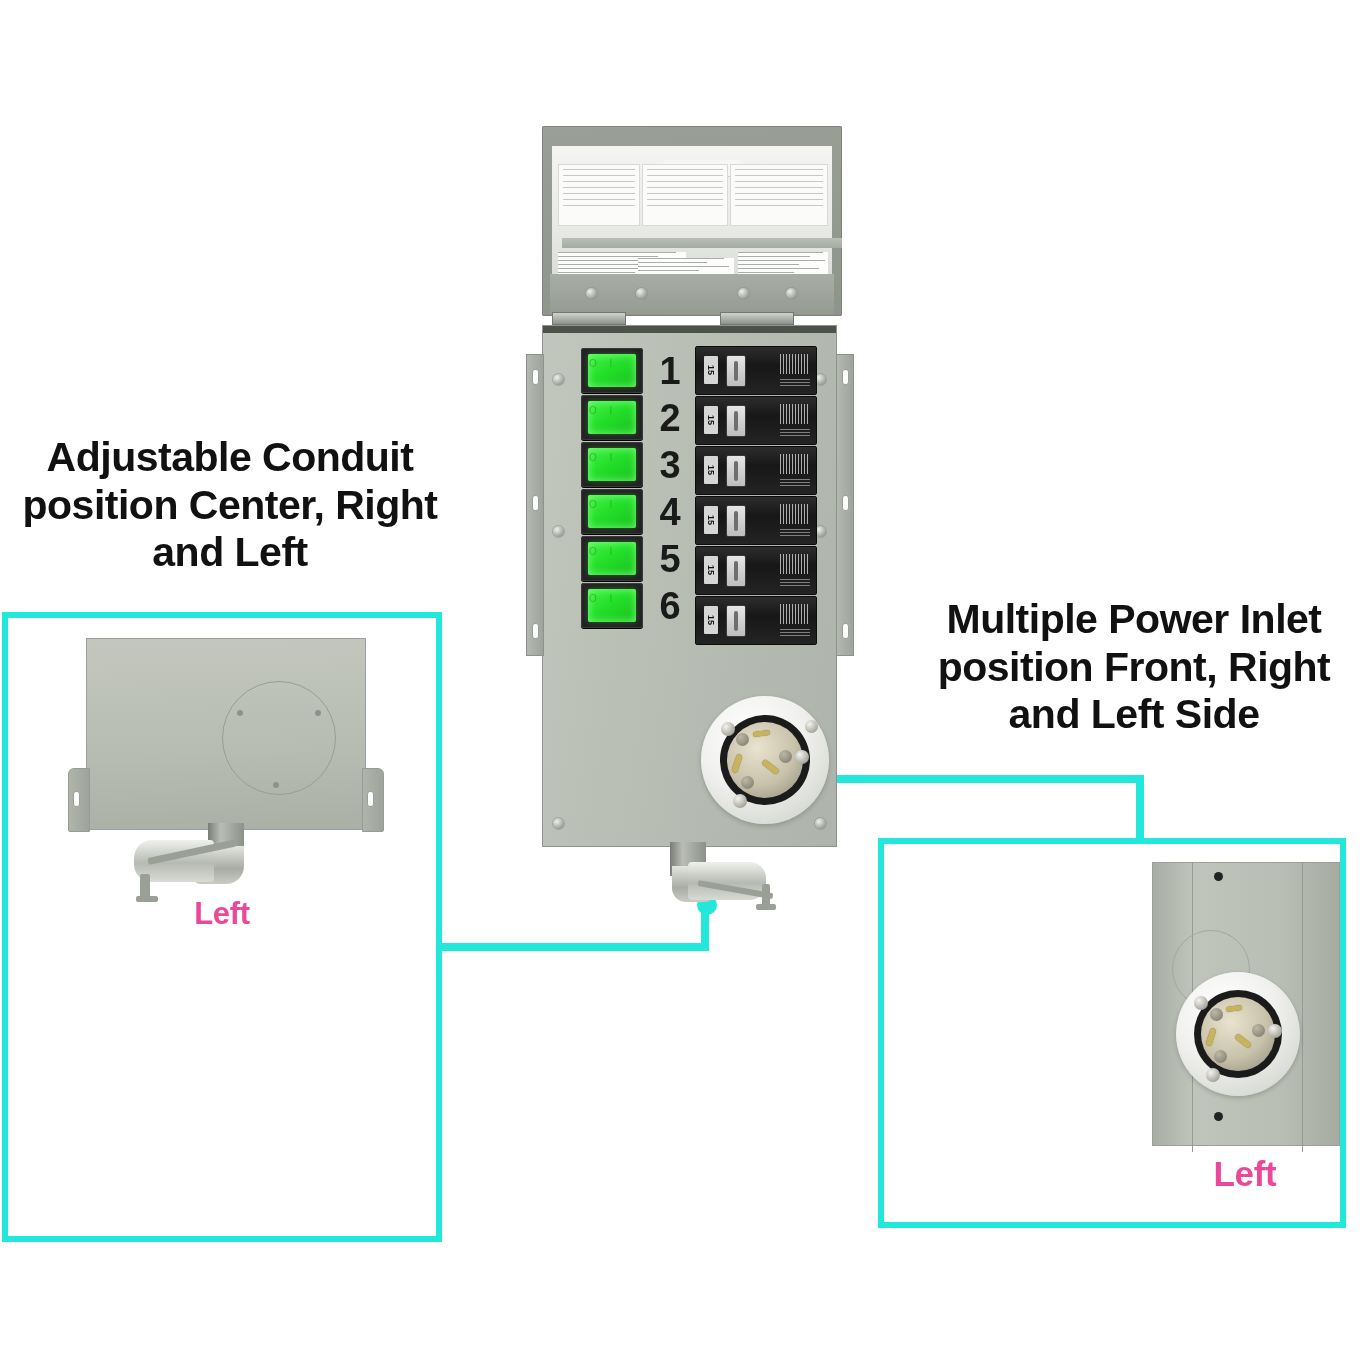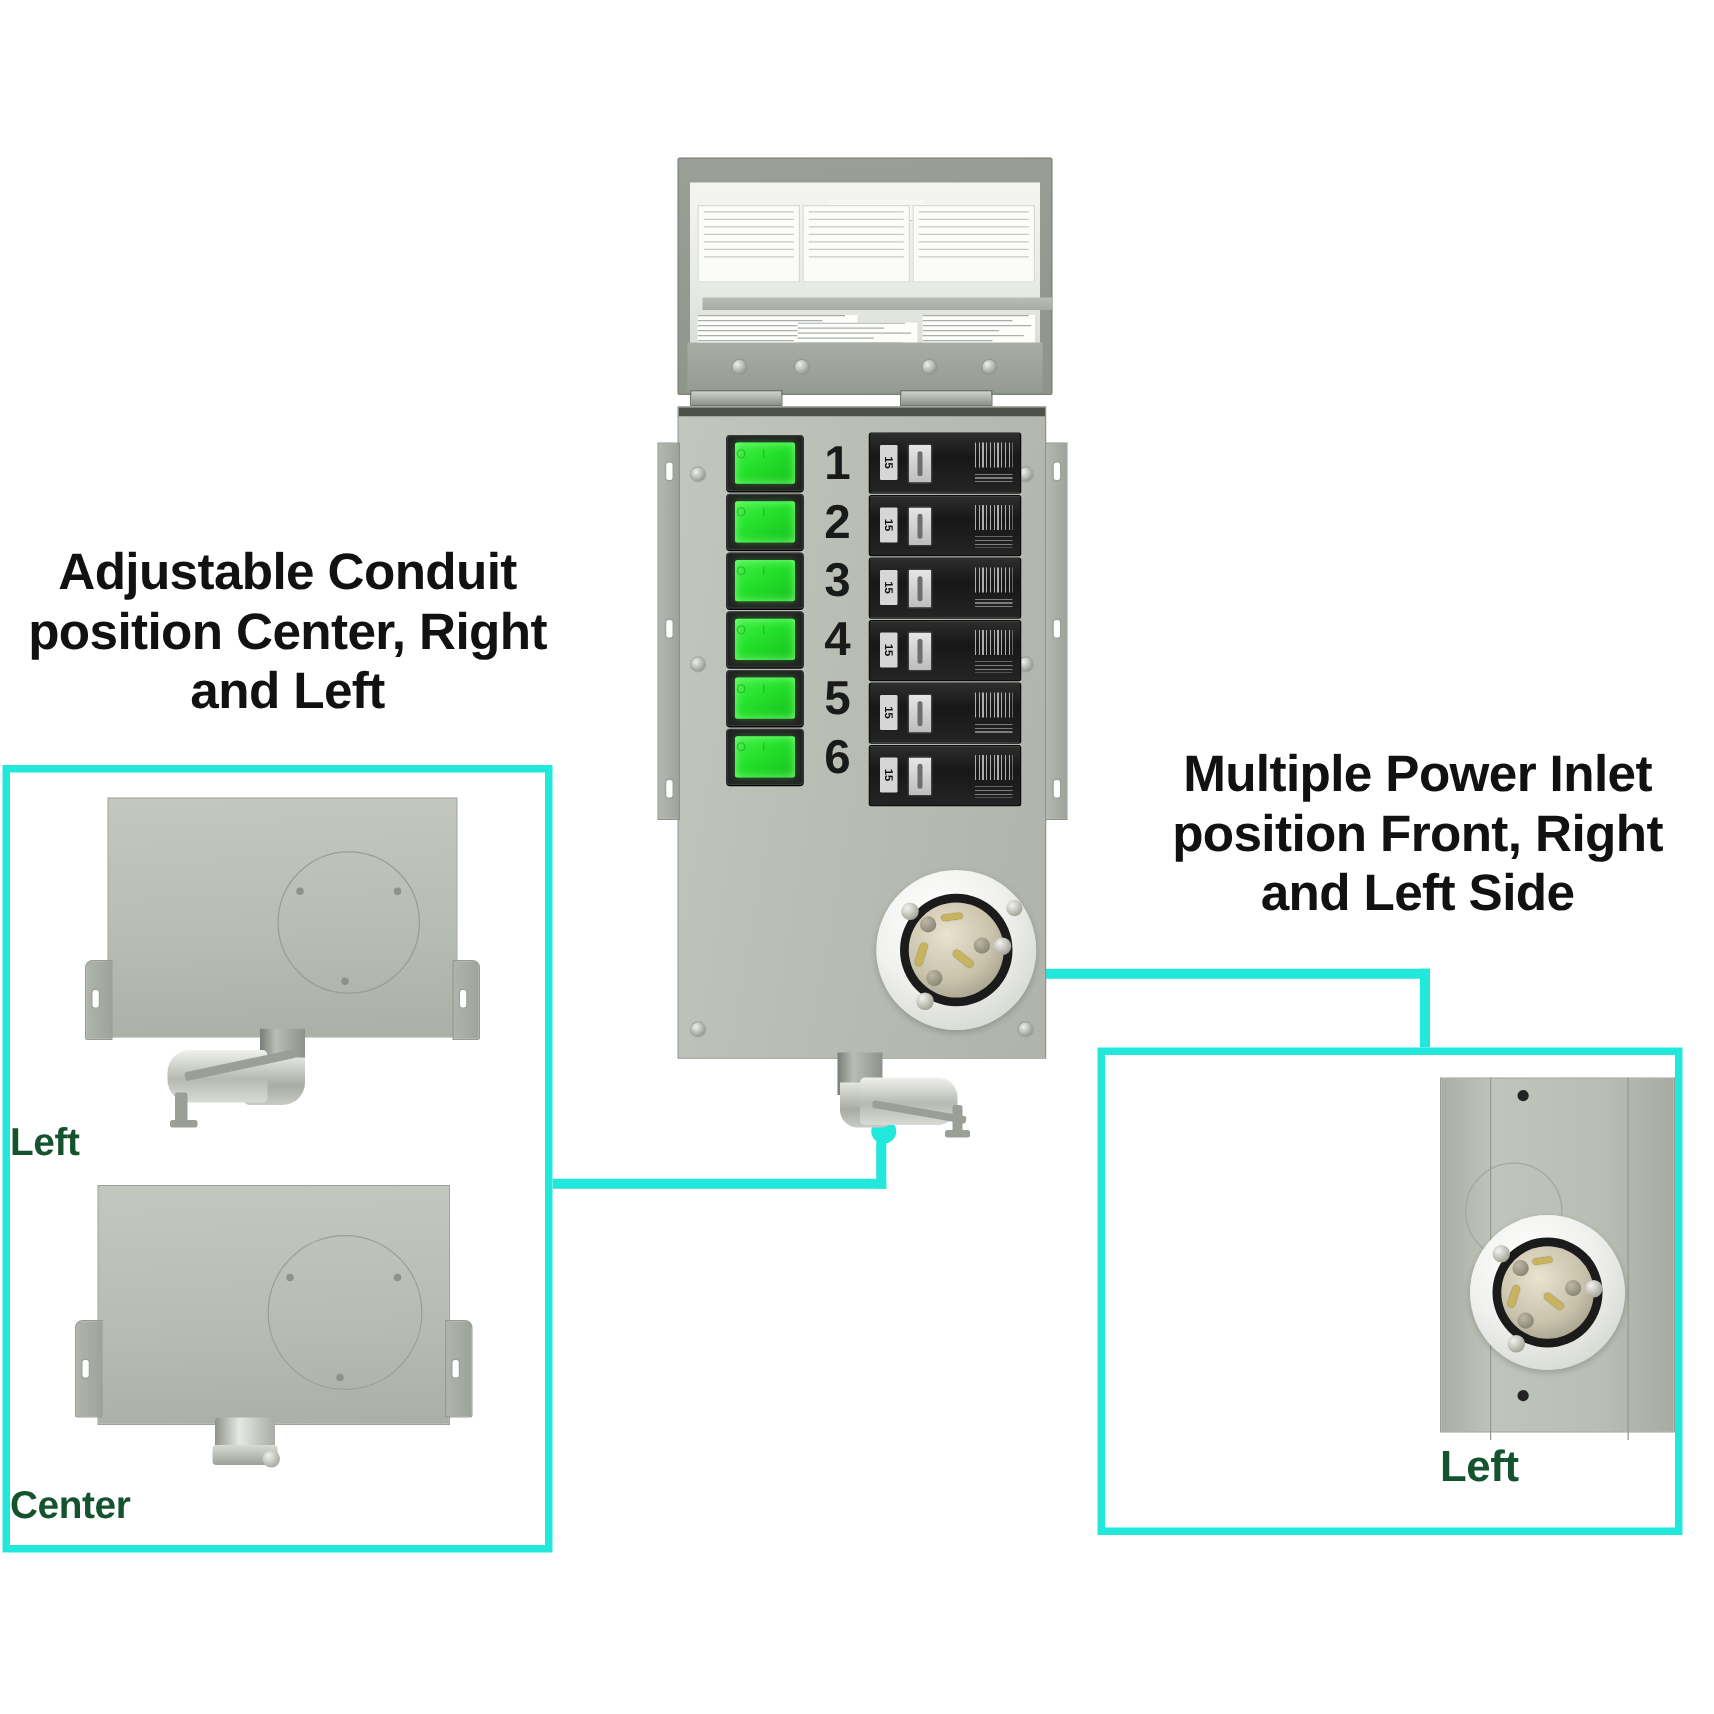--- a/index.html
+++ b/index.html
@@ -10,22 +10,22 @@
   .heading{position:absolute;font-weight:bold;color:#111;line-height:1.16;
            letter-spacing:-0.5px;text-align:center;}
   #heading-left{left:4px;top:434px;width:452px;font-size:41px;}
   #heading-right{left:900px;top:596px;width:468px;font-size:41px;}
 
   
   .inset-frame{position:absolute;border:6px solid var(--cy);background:#fff;box-sizing:border-box;}
   #inset-conduit{left:2px;top:612px;width:440px;height:630px;}
   #inset-inlet{left:878px;top:838px;width:468px;height:390px;}
 
-  .inset-caption{position:absolute;width:100%;
-                 font-weight:bold;color:#14532d;font-size:31px;letter-spacing:-0.3px;}
+  .inset-caption{position:absolute;width:100%;text-align:center;
+                 font-weight:bold;color:#ec4899;font-size:31px;letter-spacing:-0.3px;}
 
   
   .cy-line{position:absolute;background:#22e8dc;}
   .cy-dot{position:absolute;width:20px;height:20px;border-radius:50%;
           background:#22e8dc;}
 
   
   #main-unit{position:absolute;left:520px;top:120px;width:330px;height:820px;}
 
   
@@ -174,43 +174,20 @@
     <div class="cond-vert" style="left:200px;top:205px;width:36px;height:32px;"></div>
     <div class="cond-elbow" style="left:186px;top:228px;width:50px;height:38px;border-radius:0 0 18px 6px;"></div>
     <div class="cond-horz" style="left:126px;top:222px;width:80px;height:42px;border-radius:18px 4px 4px 18px;"></div>
     <div class="cond-strap" style="left:140px;top:240px;width:90px;height:7px;transform:rotate(-12deg);"></div>
     <div class="cond-strap" style="left:132px;top:256px;width:10px;height:26px;"></div>
     <div class="sr" style="left:128px;top:278px;width:22px;height:6px;background:#9aa096;border-radius:2px;"></div>
 
     <div class="inset-caption" style="top:278px;left:0;">Left</div>
   </div>
 
-  <div class="sr" style="left:0;top:318px;width:100%;height:300px;">
-    <div class="rear-panel" style="left:70px;top:12px;width:280px;height:190px;"></div>
-    <div class="rear-ko" style="left:206px;top:52px;width:122px;height:122px;">
-      <b style="left:14px;top:30px;"></b>
-        <b style="left:100px;top:30px;"></b>
-        <b style="left:54px;top:110px;"></b>
-    </div>
-    <div class="rear-ear" style="left:52px;top:120px;width:20px;height:76px;border-radius:6px 0 0 2px;">
-        <s style="top:30px;"></s>
-      </div>
-    <div class="rear-ear" style="left:348px;top:120px;width:20px;height:76px;border-radius:0 6px 2px 0;">
-        <s style="top:30px;"></s>
-      </div>
-
-    <div class="sr" style="left:164px;top:198px;width:48px;height:38px;
-         background:linear-gradient(90deg,#8e938b,#e6e8e3 40%,#a9ada5 100%);border-radius:3px;"></div>
-    <div class="sr" style="left:162px;top:220px;width:52px;height:16px;
-         background:linear-gradient(180deg,#d8dbd4,#9ba199);border-radius:3px;"></div>
-    <div class="sr" style="left:202px;top:224px;width:14px;height:14px;border-radius:50%;
-         background:radial-gradient(circle at 35% 32%,#f0f0ec,#8e938b);"></div>
-
-    <div class="inset-caption" style="top:250px;left:0;">Center</div>
-  </div>
 </div>
 
 <div class="inset-frame" id="inset-inlet" style="--cy:#22e8dc;">
 
 
   <div class="sr" style="left:268px;top:18px;width:186px;height:290px;">
     <div class="side-panel" style="left:0;top:0;width:186px;height:282px;"></div>
     <div class="side-seam" style="left:40px;"></div>
     <div class="side-seam" style="left:150px;"></div>
     <div class="side-hole" style="left:62px;top:10px;"></div>

